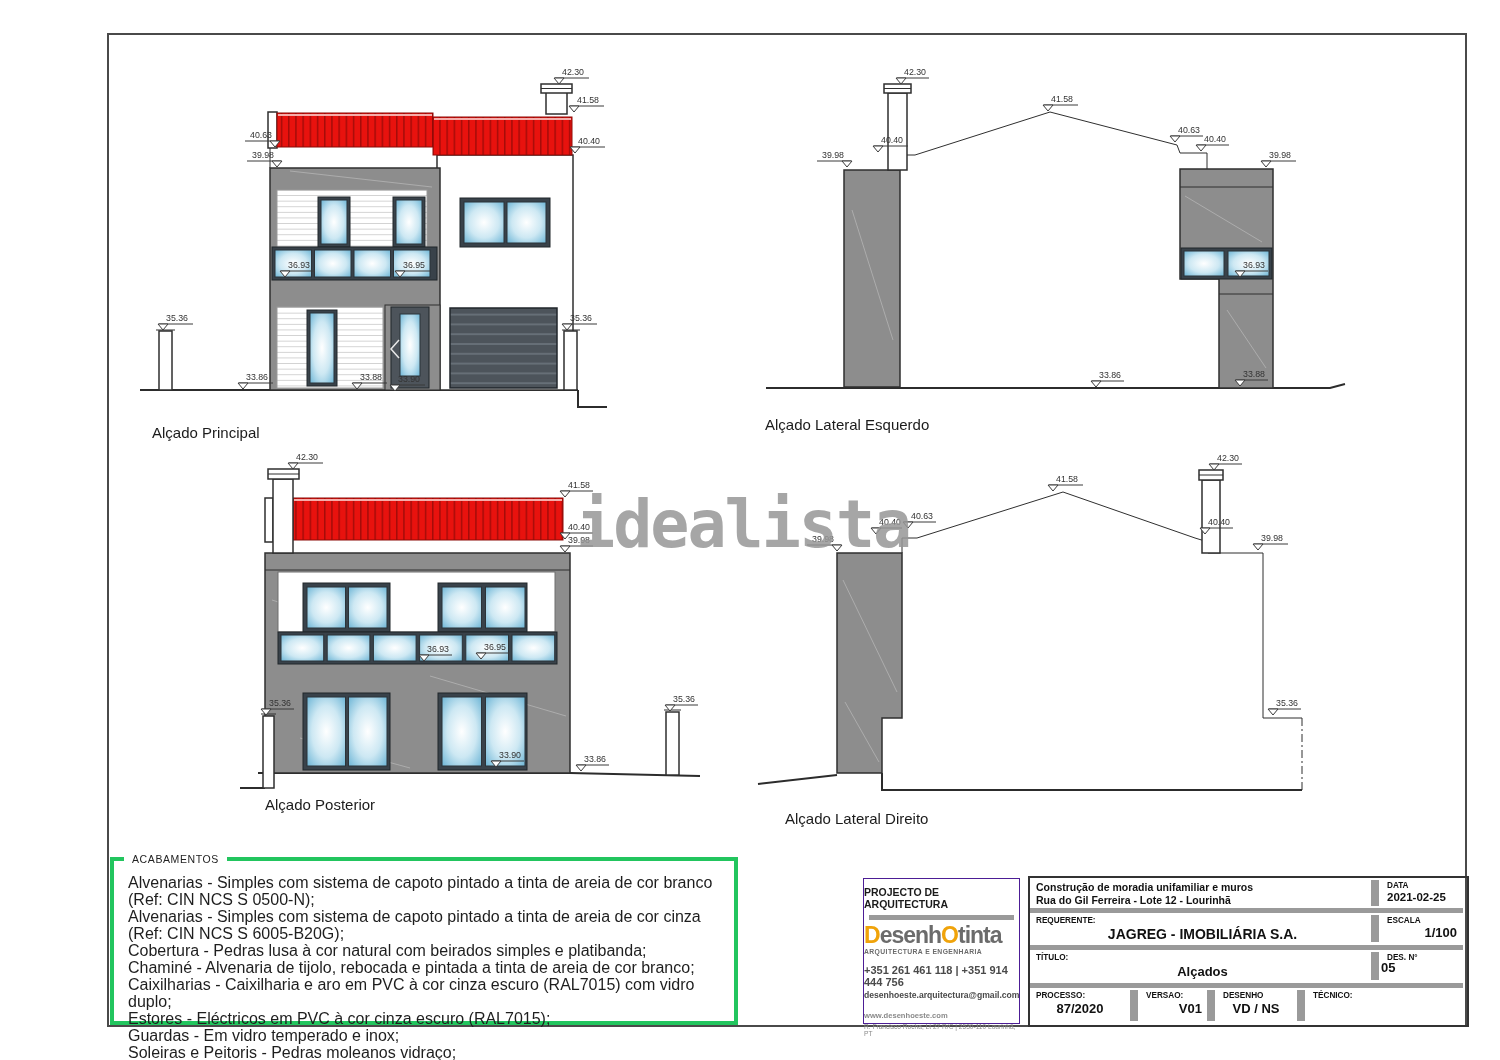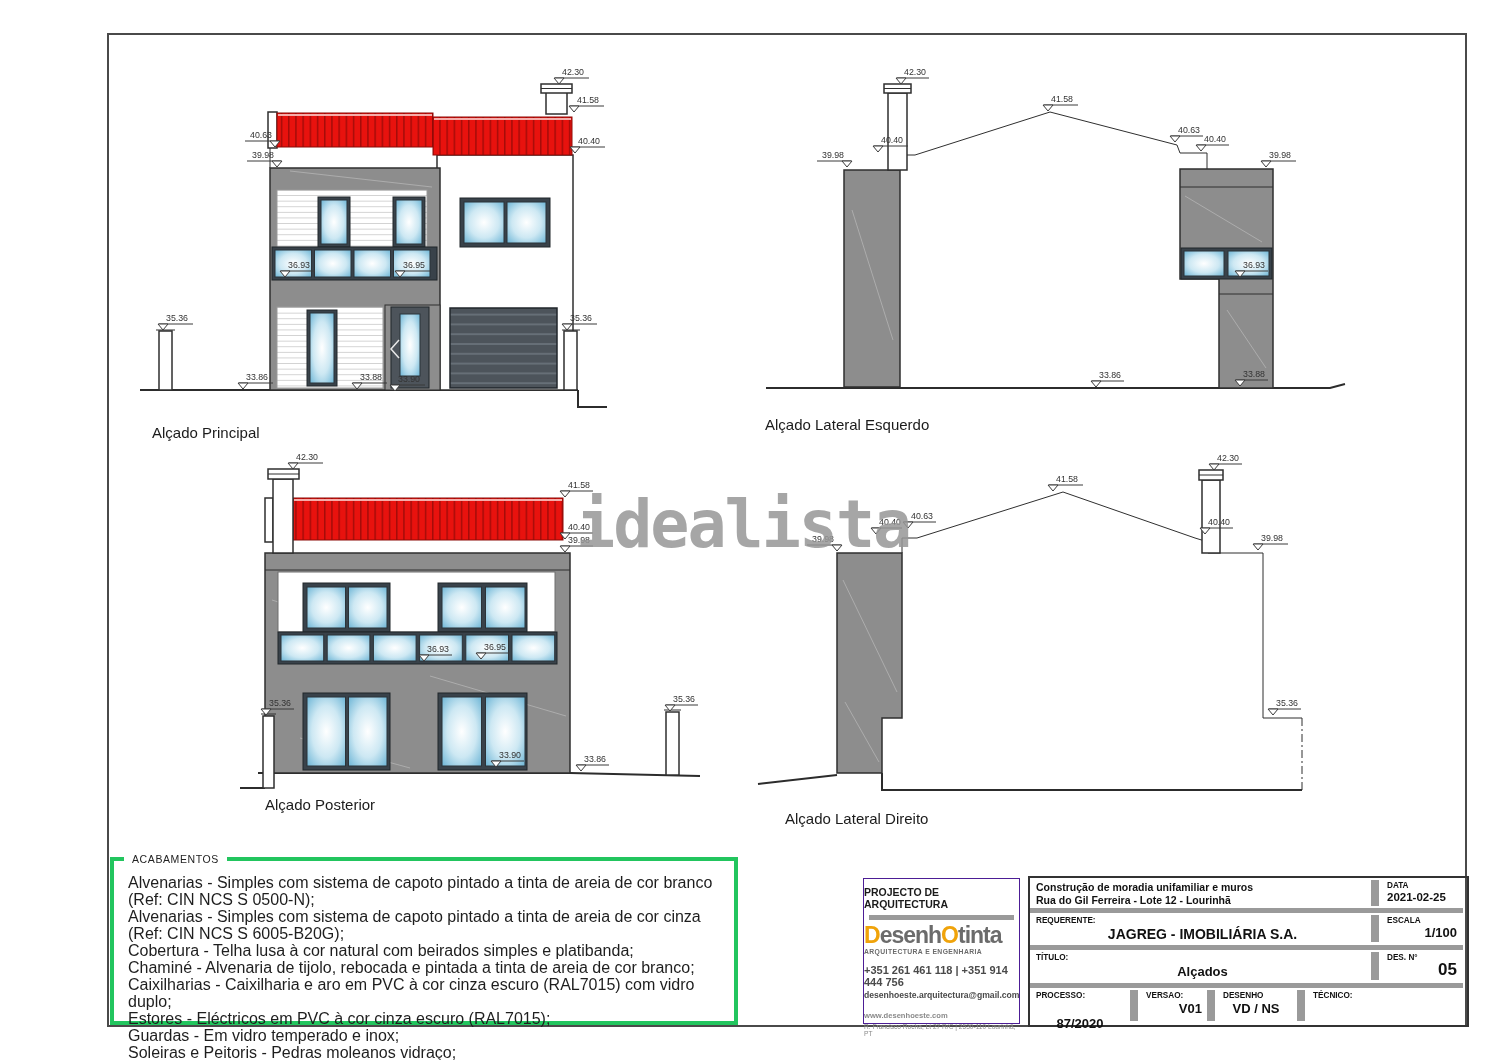--- a/index.html
+++ b/index.html
@@ -433,21 +433,21 @@
     </g>
   </svg>
 
   <div class="watermark">idealista</div>
 
   <div class="acab">
     <div class="acab-title">ACABAMENTOS</div>
     <div class="acab-items">
       <div>Alvenarias - Simples com sistema de capoto pintado a tinta de areia de cor branco (Ref: CIN NCS S 0500-N);</div>
       <div>Alvenarias - Simples com sistema de capoto pintado a tinta de areia de cor cinza (Ref: CIN NCS S 6005-B20G);</div>
-      <div>Cobertura - Telha lusa à cor natural com beirados simples e platibanda;</div>
+      <div>Cobertura - Pedras lusa à cor natural com beirados simples e platibanda;</div>
       <div>Chaminé - Alvenaria de tijolo, rebocada e pintada a tinta de areia de cor branco;</div>
       <div>Caixilharias - Caixilharia e aro em PVC à cor cinza escuro (RAL7015) com vidro duplo;</div>
       <div>Estores - Eléctricos em PVC à cor cinza escuro (RAL7015);</div>
       <div>Guardas - Em vidro temperado e inox;</div>
       <div>Soleiras e Peitoris - Pedras moleanos vidraço;</div>
     </div>
   </div>
 
   <div class="tb-left">
     <div class="hd">PROJECTO DE ARQUITECTURA</div>
@@ -474,25 +474,25 @@
     <div class="val" style="left:0;top:48px;width:345px;text-align:center;font-size:14px;">JAGREG - IMOBILIÁRIA S.A.</div>
     <div class="vbar" style="left:341px;top:37px;height:27px;"></div>
     <div class="lab" style="left:357px;top:38px;">ESCALA</div>
     <div class="val" style="left:351px;top:47px;width:76px;text-align:right;font-size:13px;">1/100</div>
     <div class="hbar" style="top:67px;"></div>
 
     <div class="lab" style="left:6px;top:75px;">TÍTULO:</div>
     <div class="val" style="left:0;top:86px;width:345px;text-align:center;font-size:13px;">Alçados</div>
     <div class="vbar" style="left:341px;top:74px;height:28px;"></div>
     <div class="lab" style="left:357px;top:75px;">DES. N°</div>
-    <div class="val" style="left:351px;top:82px;width:76px;text-align:right;font-size:17px;">05</div>
+    <div class="val" style="left:351px;top:82px;width:76px;font-size:13px;">05</div>
     <div class="hbar" style="top:105px;"></div>
 
     <div class="lab" style="left:6px;top:113px;">PROCESSO:</div>
-    <div class="val" style="left:0;top:138px;width:100px;text-align:center;font-size:13px;">87/2020</div>
+    <div class="val" style="left:0;top:123px;width:100px;text-align:center;font-size:13px;">87/2020</div>
     <div class="vbar" style="left:100px;top:112px;height:31px;"></div>
     <div class="lab" style="left:116px;top:113px;">VERSAO:</div>
     <div class="val" style="left:108px;top:123px;width:64px;text-align:right;font-size:13px;">V01</div>
     <div class="vbar" style="left:177px;top:112px;height:31px;"></div>
     <div class="lab" style="left:193px;top:113px;">DESENHO</div>
     <div class="val" style="left:185px;top:123px;width:82px;text-align:center;font-size:13px;">VD / NS</div>
     <div class="vbar" style="left:267px;top:112px;height:31px;"></div>
     <div class="lab" style="left:283px;top:113px;">TÉCNICO:</div>
     <div class="val" style="left:275px;top:123px;width:158px;text-align:center;font-size:13px;"></div>
   </div>

